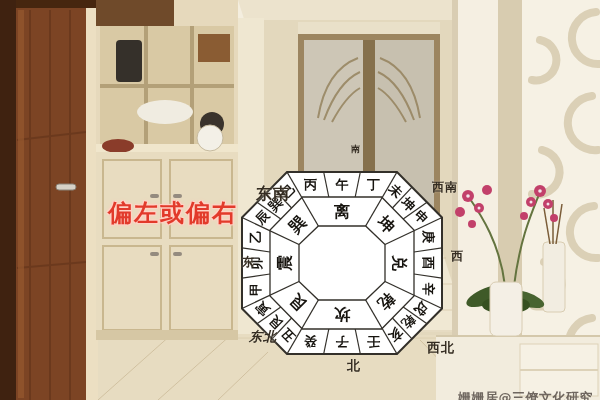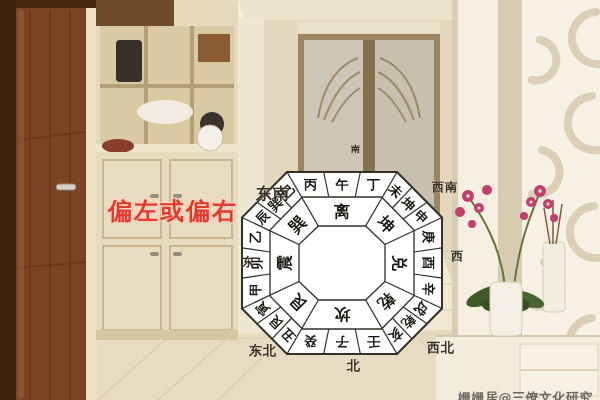--- a/index.html
+++ b/index.html
@@ -6,21 +6,21 @@
   .scene{position:relative;width:600px;height:400px;overflow:hidden;
          font-family:"DejaVu Sans",sans-serif;background:#e9dfc8;}
   .scene svg{position:absolute;left:0;top:0;}
   #bg-svg{z-index:1;}
   #compass-svg{z-index:3;pointer-events:none;}
   .dir-label{position:absolute;z-index:4;color:#342c22;font-weight:700;
              line-height:1;letter-spacing:1px;text-shadow:0 0 2px rgba(245,238,220,.6);}
   .red-annotation{position:absolute;z-index:5;font-weight:700;font-size:24px;
                   letter-spacing:2px;line-height:1;
                   text-shadow:-1px -1px 0 #ffd3c6,1px -1px 0 #ffd3c6,
-                              -1px 1px 0 #ffd3c6,1px 1px 0 #ffd3c6,0 0 4px #ffc9ba;font-family:Liberation Mono, monospace;}
+                              -1px 1px 0 #ffd3c6,1px 1px 0 #ffd3c6,0 0 4px #ffc9ba;}
   .watermark{position:absolute;z-index:6;font-size:13px;font-weight:700;
              letter-spacing:.5px;opacity:.85;}
 </style>
 </head>
 <body>
 
 <div class="scene">
 
   <svg id="bg-svg" width="600" height="400" viewBox="0 0 600 400">
 
@@ -224,20 +224,20 @@
       <text x="275.35" y="204.125" fill="#17140f" font-size="13" font-weight="bold" font-family="&quot;DejaVu Serif&quot;,serif" text-anchor="middle" dominant-baseline="central" transform="rotate(315 275.35 204.125)">巽</text>
       <text x="288.25" y="191.04166666666666" fill="#17140f" font-size="13" font-weight="bold" font-family="&quot;DejaVu Serif&quot;,serif" text-anchor="middle" dominant-baseline="central" transform="rotate(315 288.25 191.04166666666666)">巳</text>
       <text x="297.4375" y="224.375" fill="#17140f" font-size="16" font-weight="bold" font-family="&quot;DejaVu Serif&quot;,serif" text-anchor="middle" dominant-baseline="central" transform="rotate(315 297.4375 224.375)">巽</text>
     </svg>
 
   <span class="dir-label" style="left:351px;top:145px;font-size:9px;">南</span>
   <span class="dir-label" style="left:256px;top:186px;font-size:16px;">东南</span>
   <span class="dir-label" style="left:432px;top:181px;font-size:12px;">西南</span>
   <span class="dir-label" style="left:242px;top:256px;font-size:12px;">东</span>
   <span class="dir-label" style="left:451px;top:250px;font-size:12px;">西</span>
-  <span class="dir-label" style="left:249px;top:344px;font-size:13px;">东北</span>
+  <span class="dir-label" style="left:249px;top:330px;font-size:13px;font-style:italic;">东北</span>
   <span class="dir-label" style="left:427px;top:341px;font-size:13px;">西北</span>
   <span class="dir-label" style="left:347px;top:359px;font-size:13px;">北</span>
 
   <div class="red-annotation" style="left: 108px; top: 201px; color: rgb(226, 58, 43);">偏左或偏右</div>
 
   <div class="watermark" style="left: 458px; top: 389px; color: rgb(89, 80, 74);">姗姗居@三僚文化研究院</div>
 </div>
 
 </body></html>

